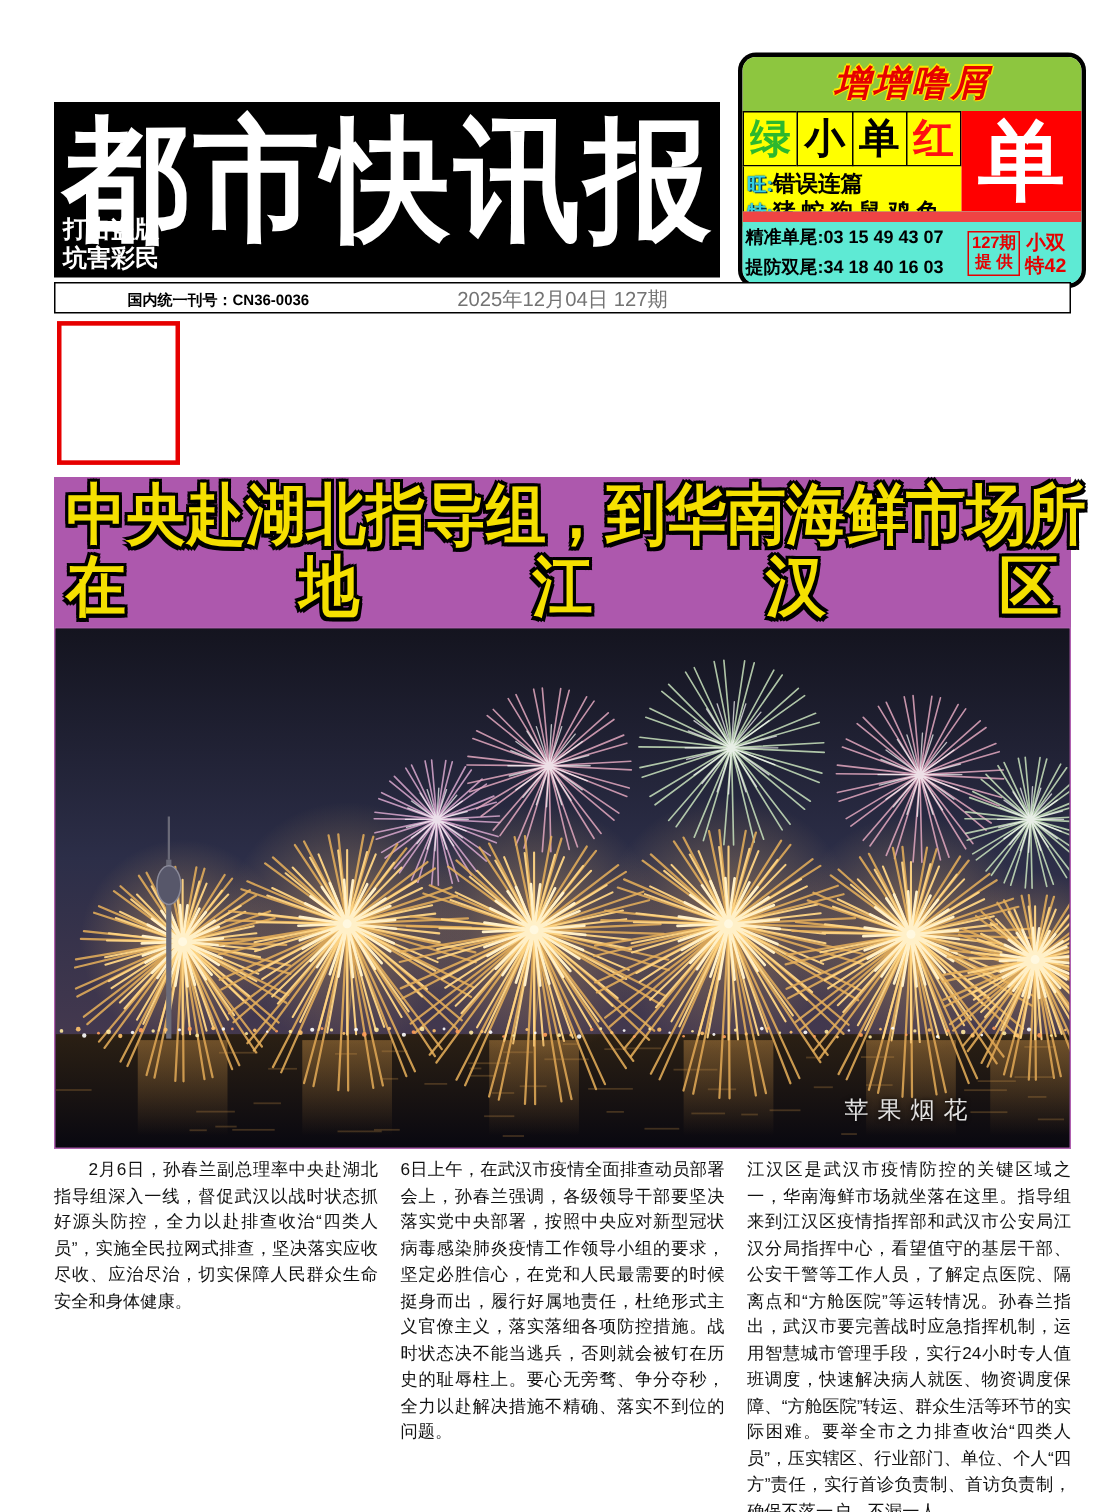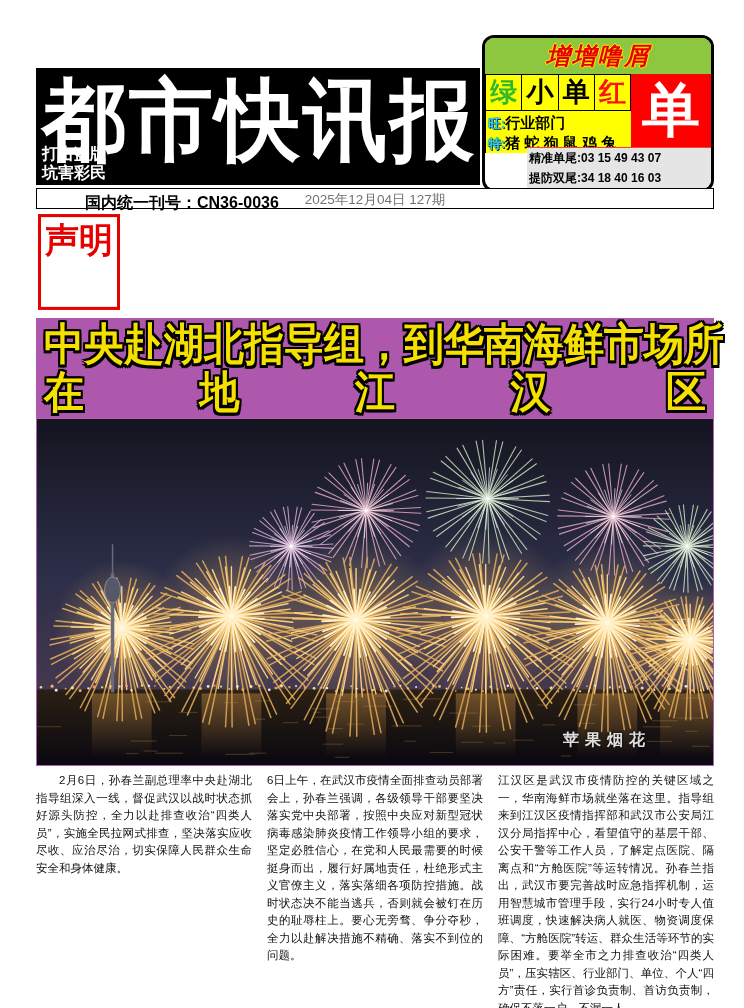--- a/index.html
+++ b/index.html
@@ -8,51 +8,51 @@
 
   
   .masthead{position:absolute;left:36px;top:68px;width:444px;height:117px;background:#000;}
   .masthead-title{position:absolute;left:6px;right:6px;top:2px;height:100px;display:flex;
         justify-content:space-between;align-items:center;color:#fff;font-weight:900;
         font-size:84px;line-height:1;transform:scaleY(1.06);}
   .masthead-slogan{position:absolute;left:6px;bottom:3px;color:#fff;font-weight:bold;
         font-size:16px;line-height:1.2;}
 
   
-  .lottery{position:absolute;left:482px;top:35px;width:232px;height:157px;background:#000;
+  .lottery{position:absolute;left:492px;top:35px;width:232px;height:157px;background:#000;
         border-radius:12px;padding:3px;box-sizing:border-box;}
   .lottery-inner{width:100%;height:100%;border-radius:9px;overflow:hidden;background:#fff;
         display:flex;flex-direction:column;}
   .lot-header{height:36px;background:#8dc63f;color:#e60000;font-weight:900;font-style:italic;
         font-size:24px;text-align:center;line-height:36px;letter-spacing:2px;
         text-shadow:1px 0 #ffe400,-1px 0 #ffe400,0 1px #ffe400,0 -1px #ffe400;}
   .lot-mid{display:flex;flex:1;min-height:0;}
   .lot-left{width:146px;display:flex;flex-direction:column;}
   .lot-cells{display:flex;height:37px;}
   .lot-cell{flex:1;background:#ffff00;border:1px solid #000;border-right:none;font-size:27px;
         font-weight:bold;text-align:center;line-height:35px;}
   .lot-cell:last-child{border-right:1px solid #000;}
   .c-green{color:#2db82d;}.c-black{color:#000;}.c-red{color:#ff1111;}
   .lot-zodiac{flex:1;background:#ffff00;border-left:1px solid #000;padding:2px 2px 0 2px;
         font-size:15px;font-weight:bold;color:#000;line-height:19px;white-space:nowrap;}
   .badge{color:#35d2e2;text-shadow:0 0 1px #046,1px 1px 0 #035;font-size:13px;}
   .lot-right{flex:1;background:#ff0000;color:#fff;display:flex;align-items:center;
         justify-content:center;font-size:58px;font-weight:bold;}
-  .lot-bottom{height:41px;display:flex;background:#e5e5e5;border-top:1px solid #ef4444;margin-left:42px;}
+  .lot-bottom{height:41px;display:flex;background:#5eead4;border-top:7px solid #ef4444;}
   .lot-tails{width:146px;font-weight:bold;font-size:12px;line-height:20px;color:#000;
         padding-left:2px;white-space:nowrap;}
   .lot-issue{flex:1;display:flex;align-items:center;gap:3px;padding:2px;}
   .issue-box{border:1.5px solid #e60000;color:#e60000;font-size:11px;font-weight:bold;
         line-height:13px;text-align:center;padding:1px 2px;}
   .issue-tip{color:#e60000;font-size:13px;font-weight:bold;line-height:15px;text-align:center;}
 
   
   .infobar{position:absolute;left:36px;top:188px;width:678px;height:21px;border:1px solid #000;
         box-sizing:border-box;background:#fff;}
-  .infobar .issue-no{position:absolute;left:48px;top:4px;font-size:16px;font-weight:bold;color:#000;}
+  .infobar .issue-no{position:absolute;left:48px;top:4px;font-size:10px;font-weight:bold;color:#000;}
   .infobar .date{position:absolute;left:0;right:0;top:2px;text-align:center;font-size:13.5px;color:#737373;}
 
   
   .decl{position:absolute;left:36px;top:213px;width:678px;height:100px;}
   .stamp{position:absolute;left:2px;top:2px;width:76px;height:88px;border:3px solid #e60000;
         color:#e60000;font-weight:900;font-size:34px;line-height:44px;text-align:center;
         background:#fff;transform:scaleY(1.02);}
   .decl-text{position:absolute;left:92px;top:0;width:586px;margin:0;font-weight:bold;
         font-size:19px;line-height:25px;text-align:justify;text-indent:2.2em;
         text-shadow:1.5px 0 #ffe400,-1.5px 0 #ffe400,0 1.5px #ffe400,0 -1.5px #ffe400,
@@ -67,21 +67,21 @@
   .h-line{display:flex;justify-content:space-between;align-items:center;height:48px;
         font-size:40px;line-height:1;transform:scaleY(1.1);
         text-shadow:2px 0 #000,-2px 0 #000,0 2px #000,0 -2px #000,
                     2px 2px #000,-2px -2px #000,2px -2px #000,-2px 2px #000;}
 
   
   .photo{position:absolute;left:36px;top:418px;width:678px;height:348px;background:#10101a;
         border:1px solid #b060b0;box-sizing:border-box;overflow:hidden;}
   .photo svg{display:block;width:100%;height:100%;}
   .watermark{position:absolute;right:62px;bottom:14px;color:rgba(255,255,255,.88);
-        font-size:16px;font-weight:bold;letter-spacing:6px;text-shadow:0 0 3px #000;}
+        font-size:16px;font-weight:normal;letter-spacing:6px;text-shadow:0 0 3px #000;}
 
   
   .articles{position:absolute;left:36px;top:772px;width:678px;display:flex;gap:15px;}
   .articles p{flex:1;margin:0;font-size:11.5px;line-height:17.5px;color:#111;
         text-align:justify;font-weight:500;}
   .articles p.indent{text-indent:2em;}
 </style>
 </head>
 <body>
 
@@ -106,43 +106,52 @@
       <div class="lot-header">增增噜屑</div>
       <div class="lot-mid">
         <div class="lot-left">
           <div class="lot-cells">
             <div class="lot-cell c-green">绿</div>
             <div class="lot-cell c-black">小</div>
             <div class="lot-cell c-black">单</div>
             <div class="lot-cell c-red">红</div>
           </div>
           <div class="lot-zodiac">
-            <div><span class="badge">旺:</span><span>行业部门</span></div>
+            <div><span class="badge">旺:</span><span>错误连篇</span></div>
             <div><span class="badge">特:</span><span>猪 蛇 狗 鼠 鸡 兔</span></div>
           </div>
         </div>
         <div class="lot-right">单</div>
       </div>
       <div class="lot-bottom">
         <div class="lot-tails">
           <div>精准单尾:03 15 49 43 07</div>
           <div>提防双尾:34 18 40 16 03</div>
         </div>
+        <div class="lot-issue">
+          <div class="issue-box">
+            <div>127期</div>
+            <div>提 供</div>
+          </div>
+          <div class="issue-tip">
+            <div>小双</div>
+            <div>特42</div>
+          </div>
+        </div>
       </div>
     </div>
   </div>
 
   <div class="infobar">
     <span class="issue-no">国内统一刊号：CN36-0036</span>
     <div class="date">2025年12月04日  127期</div>
   </div>
 
   <div class="decl">
     <div class="stamp">
-      <div>声明</div>
     </div>
   </div>
 
   <div class="headline">
     <div class="h-line">
         <span>中</span>
         <span>央</span>
         <span>赴</span>
         <span>湖</span>
         <span>北</span>

